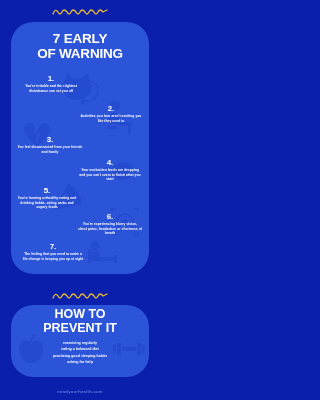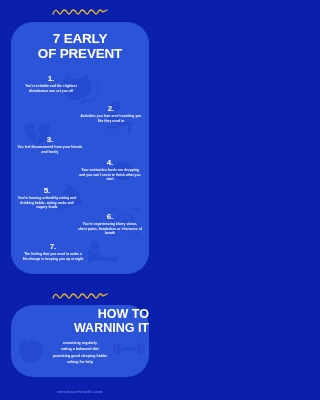--- a/index.html
+++ b/index.html
@@ -58,21 +58,21 @@
     font-size: 13.5px;
     line-height: 15px;
     letter-spacing: -0.2px;
   }
   .main-title .ln { display: block; }
 
   .prevent-title {
     position: relative;
     z-index: 4;
     margin: 9px 6px 0 6px;
-    text-align: right;
+    text-align: center;
     color: #FFFFFF;
     font-weight: bold;
     font-size: 12.5px;
     line-height: 13.5px;
   }
   .prevent-title .ln { display: block; }
 
   
   .sign {
     position: absolute;
@@ -178,21 +178,21 @@
 <div class="page">
 
   <svg class="squiggle" width="60" height="12" viewBox="0 0 60 12" style="margin-top:6px;">
     <path d="M3 8 Q5 2 8 6 Q10 10 12 6 Q14 2 17 6 Q19 10 21 6 Q23 2 26 6 Q28 10 30 6 Q32 2 35 6 Q37 10 39 6 Q41 2 44 6 Q46 10 48 6 Q50 2 53 6 L57 4" fill="none" stroke="#E8B830" stroke-width="1.3" stroke-linecap="round"></path>
   </svg>
 
   <div class="card" id="card-signs"></div>
 
   <div class="main-title">
     <span class="ln">7 EARLY</span>
-    <span class="ln">OF PREVENT</span>
+    <span class="ln">OF WARNING</span>
   </div>
 
   <div class="ghost g1">
     <svg width="42" height="38" viewBox="0 0 42 38">
       <path d="M4 14 L7 5 L13 11 Q17 9 21 11 L27 5 L30 14 Q33 19 30 25 Q24 32 17 32 Q8 32 4 25 Q1 19 4 14 Z" fill="currentColor"></path>
       <path d="M30 13 Q40 16 38 24 Q36 32 29 33 Q24 34 23 30" fill="none" stroke="currentColor" stroke-width="1.6"></path>
     </svg>
   </div>
   <span class="gx" style="left:80px; top:99px;">✕</span>
 
@@ -294,21 +294,21 @@
       <rect x="10" y="9" width="14" height="4" fill="currentColor"></rect>
       <rect x="5" y="5" width="4" height="12" fill="currentColor"></rect>
       <rect x="1" y="7" width="3" height="8" fill="currentColor"></rect>
       <rect x="25" y="5" width="4" height="12" fill="currentColor"></rect>
       <rect x="30" y="7" width="3" height="8" fill="currentColor"></rect>
     </svg>
   </div>
 
   <div class="prevent-title" style="position:absolute; left:11px; top:308px; width:138px; margin:0;">
     <span class="ln">HOW TO</span>
-    <span class="ln">WARNING IT</span>
+    <span class="ln">PREVENT IT</span>
   </div>
 
   <div class="prevent-list">
     <ul>
       <li>exercising regularly</li>
       <li>eating a balanced diet</li>
       <li>practicing good sleeping habits</li>
       <li>asking for help</li>
     </ul>
   </div>

